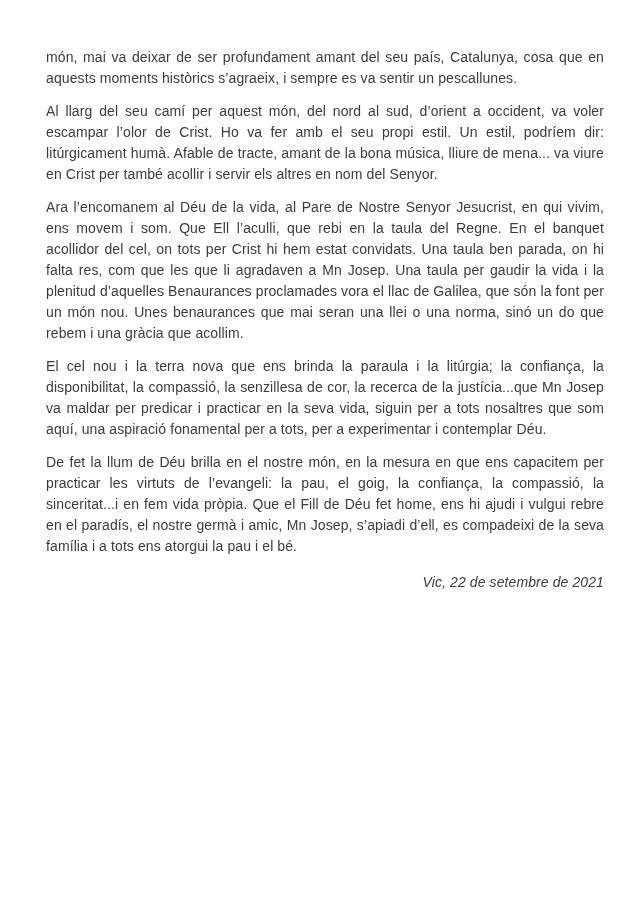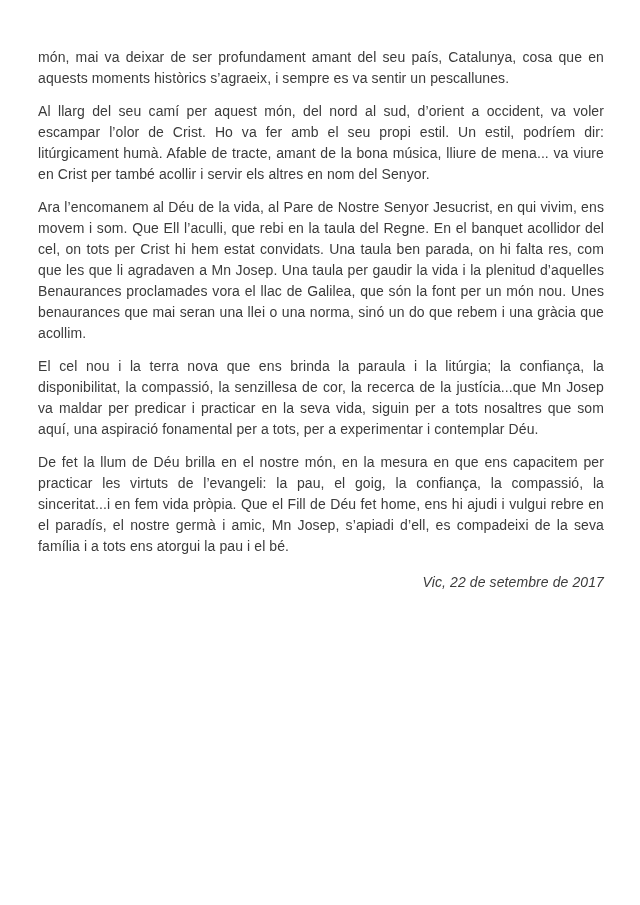--- a/index.html
+++ b/index.html
@@ -18,21 +18,21 @@
     min-height: 905px;
     background: #ffffff;
     padding: 47px 36px 0 38px;
     font-family: "Liberation Sans", sans-serif;
     font-size: 14px;
     line-height: 21px;
     color: #3b3b3b;
     letter-spacing: 0.1px;
   }
   .para {
-    margin: 0 0 12px 0;
+    margin: 0 0 12px 8px;
     text-align: justify;
     text-justify: inter-word;
   }
   .date-line {
     margin: 15px 0 0 0;
     text-align: right;
     font-style: italic;
   }
 </style>
 </head>
@@ -42,14 +42,14 @@
   <p class="para">món, mai va deixar de ser profundament amant del seu país, Catalunya, cosa que en aquests moments històrics s’agraeix, i sempre es va sentir un pescallunes.</p>
 
   <p class="para">Al llarg del seu camí per aquest món, del nord al sud, d’orient a occident, va voler escampar l’olor de Crist. Ho va fer amb el seu propi estil. Un estil, podríem dir: litúrgicament humà. Afable de tracte, amant de la bona música, lliure de mena... va viure en Crist per també acollir i servir els altres en nom del Senyor.</p>
 
   <p class="para">Ara l’encomanem al Déu de la vida, al Pare de Nostre Senyor Jesucrist, en qui vivim, ens movem i som. Que Ell l’aculli, que rebi en la taula del Regne. En el banquet acollidor del cel, on tots per Crist hi hem estat convidats. Una taula ben parada, on hi falta res, com que les que li agradaven a Mn Josep. Una taula per gaudir la vida i la plenitud d’aquelles Benaurances proclamades vora el llac de Galilea, que són la font per un món nou. Unes benaurances que mai seran una llei o una norma, sinó un do que rebem i una gràcia que acollim.</p>
 
   <p class="para">El cel nou i la terra nova que ens brinda la paraula i la litúrgia; la confiança, la disponibilitat, la compassió, la senzillesa de cor, la recerca de la justícia...que Mn Josep va maldar per predicar i practicar en la seva vida, siguin per a tots nosaltres que som aquí, una aspiració fonamental per a tots, per a experimentar i contemplar Déu.</p>
 
   <p class="para">De fet la llum de Déu brilla en el nostre món, en la mesura en que ens capacitem per practicar les virtuts de l’evangeli: la pau, el goig, la confiança, la compassió, la sinceritat...i en fem vida pròpia. Que el Fill de Déu fet home, ens hi ajudi i vulgui rebre en el paradís, el nostre germà i amic, Mn Josep, s’apiadi d’ell, es compadeixi de la seva família i a tots ens atorgui la pau i el bé.</p>
 
-  <p class="date-line">Vic, 22 de setembre de 2017</p>
+  <p class="date-line">Vic, 22 de setembre de 2021</p>
 </div>
 
 </body></html>

